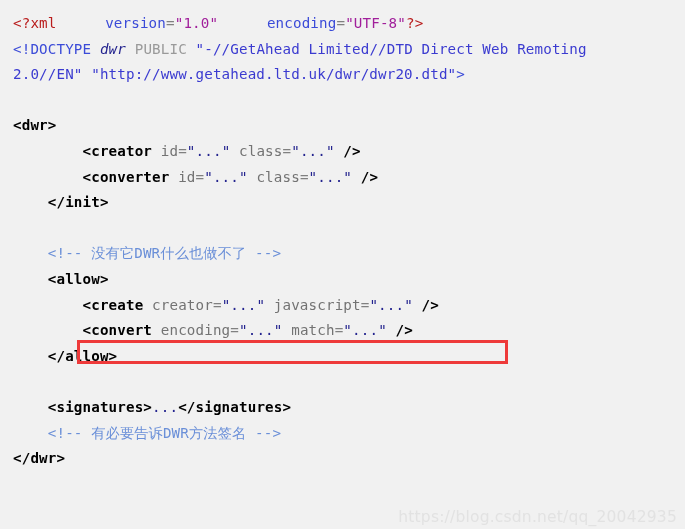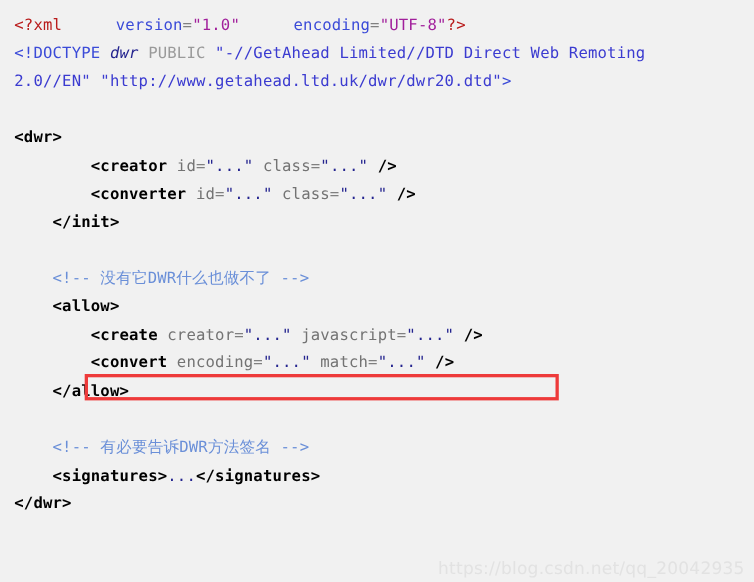--- a/index.html
+++ b/index.html
@@ -90,19 +90,19 @@
       <div class="code-line" id="line-8"><span class="tok-tag">        &lt;creator </span><span class="tok-attrname">id</span><span class="tok-eq">=</span><span class="tok-str">"..."</span><span class="tok-text"> </span><span class="tok-attrname">class</span><span class="tok-eq">=</span><span class="tok-str">"..."</span><span class="tok-tag"> /&gt;</span></div>
       <div class="code-line" id="line-9"><span class="tok-tag">        &lt;converter </span><span class="tok-attrname">id</span><span class="tok-eq">=</span><span class="tok-str">"..."</span><span class="tok-text"> </span><span class="tok-attrname">class</span><span class="tok-eq">=</span><span class="tok-str">"..."</span><span class="tok-tag"> /&gt;</span></div>
       <div class="code-line" id="line-10"><span class="tok-tag">    &lt;/init&gt;</span></div>
       <div class="code-line blank" id="line-11">&nbsp;</div>
       <div class="code-line" id="line-12"><span class="tok-comment">    &lt;!-- 没有它DWR什么也做不了 --&gt;</span></div>
       <div class="code-line" id="line-13"><span class="tok-tag">    &lt;allow&gt;</span></div>
       <div class="code-line" id="line-14"><span class="tok-tag">        &lt;create </span><span class="tok-attrname">creator</span><span class="tok-eq">=</span><span class="tok-str">"..."</span><span class="tok-text"> </span><span class="tok-attrname">javascript</span><span class="tok-eq">=</span><span class="tok-str">"..."</span><span class="tok-tag"> /&gt;</span></div>
       <div class="code-line" id="line-15"><span class="tok-tag">        &lt;convert </span><span class="tok-attrname">encoding</span><span class="tok-eq">=</span><span class="tok-str">"..."</span><span class="tok-text"> </span><span class="tok-attrname">match</span><span class="tok-eq">=</span><span class="tok-str">"..."</span><span class="tok-tag"> /&gt;</span></div>
       <div class="code-line" id="line-16"><span class="tok-tag">    &lt;/allow&gt;</span></div>
       <div class="code-line blank" id="line-17">&nbsp;</div>
+      <div class="code-line" id="line-19"><span class="tok-tag">    &lt;signatures&gt;</span><span class="tok-cdata">...</span><span class="tok-tag">&lt;/signatures&gt;</span></div>
       <div class="code-line" id="line-18"><span class="tok-comment">    &lt;!-- 有必要告诉DWR方法签名 --&gt;</span></div>
-      <div class="code-line" id="line-19"><span class="tok-tag">    &lt;signatures&gt;</span><span class="tok-cdata">...</span><span class="tok-tag">&lt;/signatures&gt;</span></div>
       <div class="code-line" id="line-20"><span class="tok-tag">&lt;/dwr&gt;</span></div>
     </div>
   <div id="highlight-box" style="left: 77px; top: 340px; width: 431px; height: 24px; border-color: rgb(238, 58, 58);"></div>
   <div id="watermark">https://blog.csdn.net/qq_20042935</div>
 </div>
 
 </body></html>

